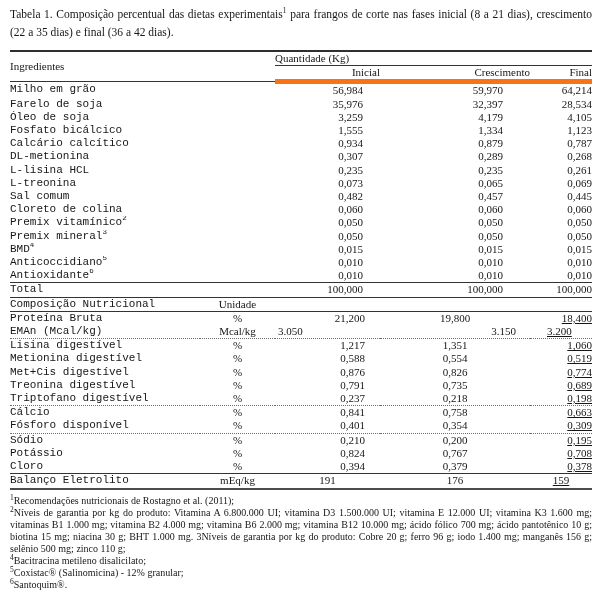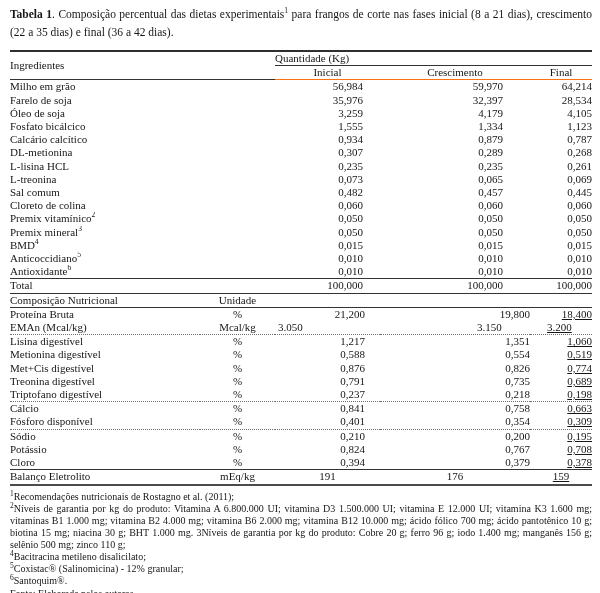--- a/index.html
+++ b/index.html
@@ -12,21 +12,21 @@
   }
   .page { padding: 4px 8px 0 10px; }
 
   
   .caption {
     margin: 2px 0 9px 0;
     font-size: 11.5px;
     line-height: 17.5px;
     text-align: justify;
   }
-  .caption b { font-weight: bold; }
+  .caption b { font-weight: normal; }
   sup { font-size: 7.5px; line-height: 0; vertical-align: super; }
 
   
   table.diet {
     width: 582px;
     border-collapse: collapse;
     table-layout: fixed;
     font-size: 11px;
     border-top: 2.5px solid #2f2f2f;
     border-bottom: 2px solid #4c4c4c;
@@ -40,32 +40,32 @@
   table.diet th, table.diet td {
     padding: 0;
     font-weight: normal;
     line-height: 13.2px;
     height: 13.2px;
     white-space: nowrap;
     overflow: hidden;
   }
   th.h-label { text-align: left; vertical-align: middle; border-bottom: 1px solid #333; }
   th.h-spanner { text-align: left; border-bottom: 1px solid #333; }
-  th.h-phase { text-align: center; border-bottom: 1px solid #f97316; }
-
-  td.lbl { text-align: left; }
+  th.h-phase { text-align: right; border-bottom: 5px solid #f97316; }
+
+  td.lbl { text-align: left; font-family: Liberation Mono, monospace; }
   td.unit { text-align: center; }
   td.num { text-align: right; }
 
   
   tbody#ing-rows td.num.col-ini { padding-right: 17px; }
   tbody#ing-rows td.num.col-cre { padding-right: 27px; }
   tbody#ing-rows td.num.col-fin { padding-right: 0; }
   tbody#nut-rows td.num.col-ini { padding-right: 15px; }
-  tbody#nut-rows td.num.col-cre { padding-right: 0; }
+  tbody#nut-rows td.num.col-cre { padding-right: 0; text-align: center; }
   tbody#nut-rows td.num.col-fin { padding-right: 0; text-decoration: underline; }
 
   
   tr.align-left td.num { text-align: left; padding-right: 0 !important; }
   tr.align-left td.num.col-ini { padding-left: 3px; }
   tr.align-left td.num.col-cre { padding-left: 97px; }
   tr.align-left td.num.col-fin { padding-left: 17px; }
 
   
   tr.align-center td.num { text-align: center; padding-right: 0 !important; }

